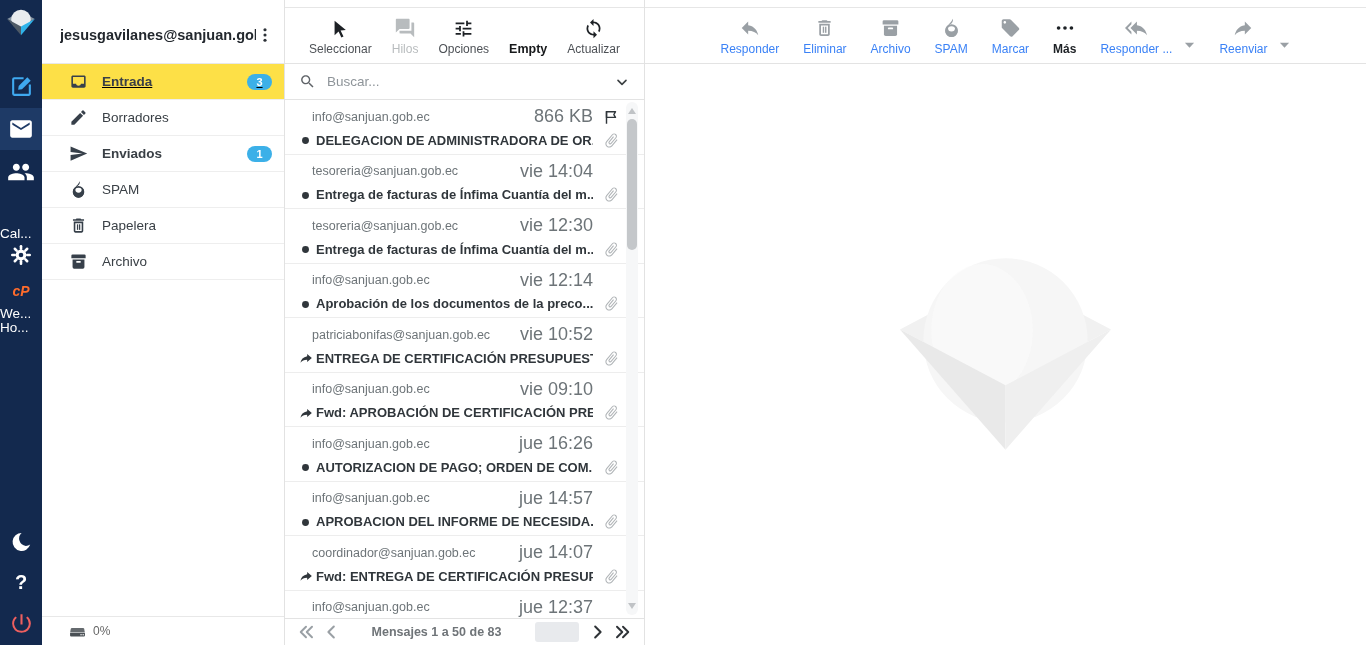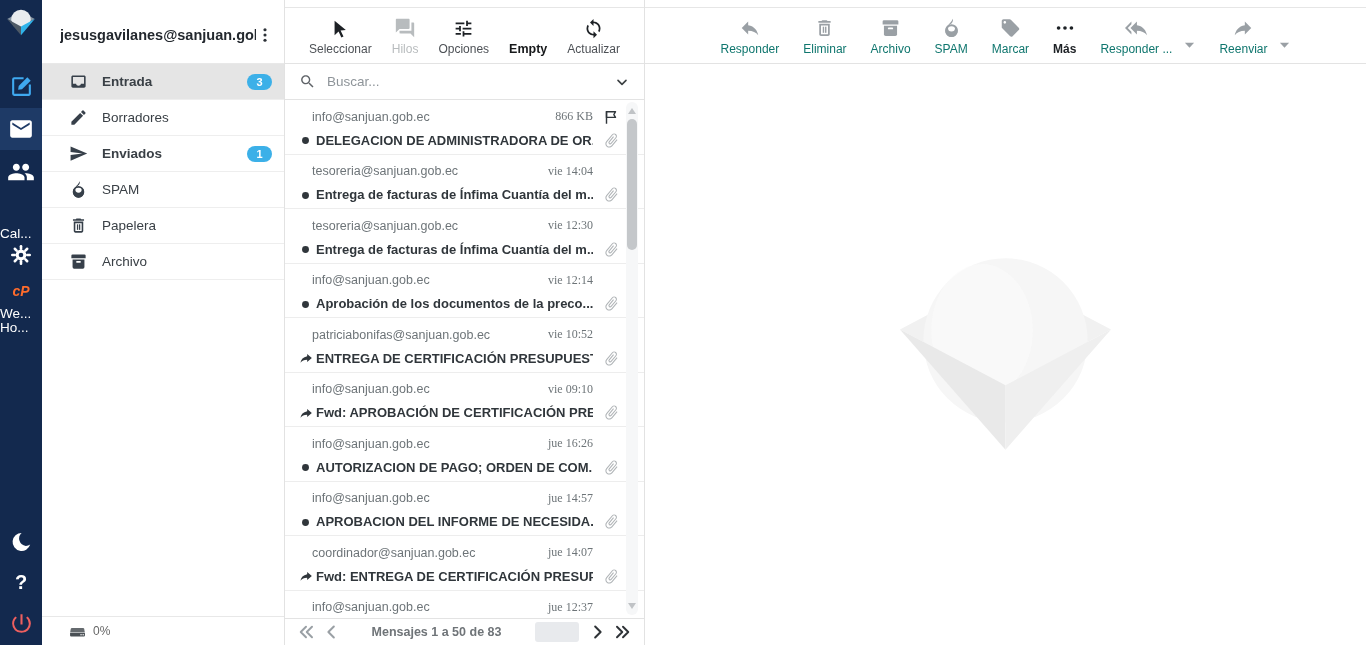--- a/index.html
+++ b/index.html
@@ -14,21 +14,21 @@
   #taskbar .tile-sel{background:#1e3a66;}
   .rail-label{position:absolute;left:0;width:42px;color:#fff;font-size:13.5px;white-space:nowrap;overflow:hidden;}
   #cp-logo{color:#ff6c2c;font-weight:bold;font-style:italic;font-size:14px;}
   #help-btn{color:#fff;font-weight:bold;font-size:20px;}
 
   
   #sidebar{position:absolute;left:42px;top:0;bottom:0;width:243px;background:#fff;border-right:1px solid #e2e2e2;box-sizing:border-box;}
   #acct-header{height:64px;display:flex;align-items:center;padding:6px 10px 0 18px;border-bottom:1px solid #e8e8e8;box-sizing:border-box;}
   #acct-email{flex:1;font-size:14.5px;font-weight:bold;color:#23282e;white-space:nowrap;overflow:hidden;}
   .folder{height:36px;display:flex;align-items:center;padding:0 12px 0 27px;border-bottom:1px solid #eeeeee;box-sizing:border-box;cursor:pointer;}
-  .folder.sel{background:#e5e5e5;}
+  .folder.sel{background:#fde047;text-decoration:underline;}
   .folder.bold .flabel{font-weight:bold;}
   .ficon{position:relative;width:19px;height:19px;margin-right:14px;flex:none;}
   .ficon svg{position:absolute;inset:0;}
   .flabel{flex:1;font-size:13.5px;color:#3a4046;white-space:nowrap;overflow:hidden;}
   .fbadge{min-width:15px;padding:0 5px;height:16px;border-radius:9px;background:#3cb0e8;color:#fff;
           font-size:11px;font-weight:bold;display:flex;align-items:center;justify-content:center;}
   #sb-footer{position:absolute;left:0;right:0;bottom:0;height:28px;border-top:1px solid #e8e8e8;
              display:flex;align-items:center;padding-left:27px;gap:7px;background:#fff;}
   #quota-text{font-size:12px;color:#666;}
 
@@ -42,21 +42,21 @@
   .tbtn .tlabel{font-size:12px;color:#4d5156;}
   .tbtn.disabled .tlabel{color:#b8bcbe;}
   .tbtn.strong .tlabel{color:#17191b;font-weight:bold;font-size:12.5px;}
   #searchbar{height:36px;border-bottom:1px solid #e3e3e3;box-sizing:border-box;display:flex;align-items:center;padding:0 14px;gap:9px;}
   #search-input{flex:1;border:none;outline:none;font-size:13.5px;color:#333;font-family:inherit;background:transparent;}
   #search-input::placeholder{color:#8e9499;}
   #msglist{position:relative;height:517px;overflow:hidden;}
   .msg{height:54.5px;box-sizing:border-box;border-bottom:1px solid #ededed;padding:5px 24px 0 14px;cursor:pointer;}
   .mline1{display:flex;align-items:center;height:23px;}
   .msender{flex:1;font-size:12.5px;color:#6d7478;white-space:nowrap;overflow:hidden;padding-left:13px;}
-  .mmeta{font-size:12px;color:#6d7478;white-space:nowrap;font-family:Liberation Serif, serif;}
+  .mmeta{font-size:18px;color:#6d7478;white-space:nowrap;}
   .mslot{width:27px;flex:none;display:flex;justify-content:flex-end;}
   .mline2{display:flex;align-items:center;height:24px;}
   .mst{position:relative;width:13px;height:14px;flex:none;margin-right:4px;}
   .mst>*{position:absolute;left:0;top:0;}
   .msubject{flex:1;font-size:13px;font-weight:600;color:#30363b;white-space:nowrap;overflow:hidden;}
   
   #scrollbar{position:absolute;top:2px;right:6px;width:12px;height:513px;background:#f6f7f8;border-radius:6px;}
   #sb-thumb{position:absolute;left:1px;top:17px;width:10px;height:131px;background:#c4c7ca;border-radius:5px;}
   .sb-arrow{position:absolute;left:2px;width:0;height:0;border-left:4px solid transparent;border-right:4px solid transparent;}
   #sb-up{top:6px;border-bottom:6px solid #c0c3c6;}
@@ -65,21 +65,21 @@
   #pagination{position:absolute;left:0;right:0;bottom:0;height:27px;border-top:1px solid #e3e3e3;background:#fff;
               display:flex;align-items:center;padding:0 12px;gap:10px;box-sizing:border-box;}
   .pg-btn{display:flex;align-items:center;cursor:pointer;}
   #pg-label{flex:1;text-align:center;font-size:12.5px;font-weight:bold;color:#6f7478;}
   #page-input{width:40px;height:18px;border:none;border-radius:3px;background:#e8eaed;margin-right:2px;}
 
   
   #content{position:absolute;left:645px;top:0;right:0;bottom:0;background:#fff;}
   #msg-toolbar{height:57px;border-top:1px solid #e6e6e6;border-bottom:1px solid #e3e3e3;box-sizing:border-box;
                display:flex;align-items:center;justify-content:center;gap:24px;padding-top:2px;}
-  .tbtn.gray .tlabel{color:#0f766e;}
+  .tbtn.gray .tlabel{color:#3b82f6;}
   .caret{align-self:flex-end;margin-bottom:14px;margin-left:-12px;cursor:pointer;}
   #watermark-wrap{height:580px;display:flex;align-items:center;justify-content:center;}
 </style>
 </head>
 <body>
 
 <div id="taskbar">
   <div class="titem" style="top:8px;">
     <svg width="30" height="28" viewBox="0 0 24 22">
       <polygon points="1,8.5 12,2.5 23,8.5 12,14.5" fill="#8795a3"></polygon>

